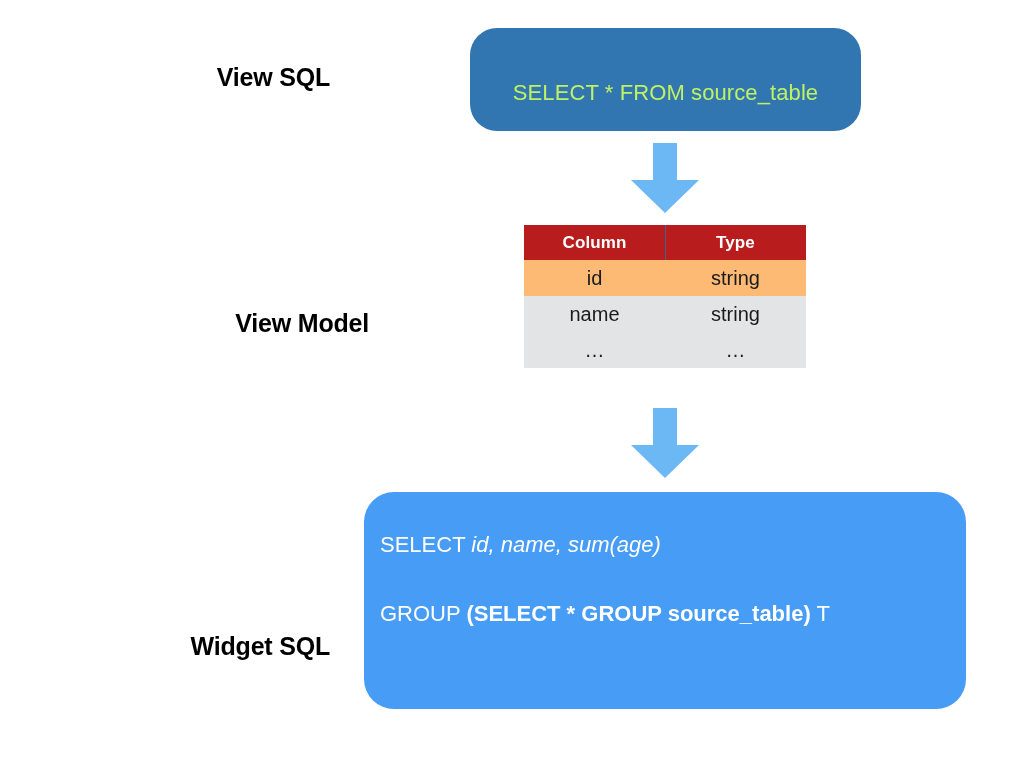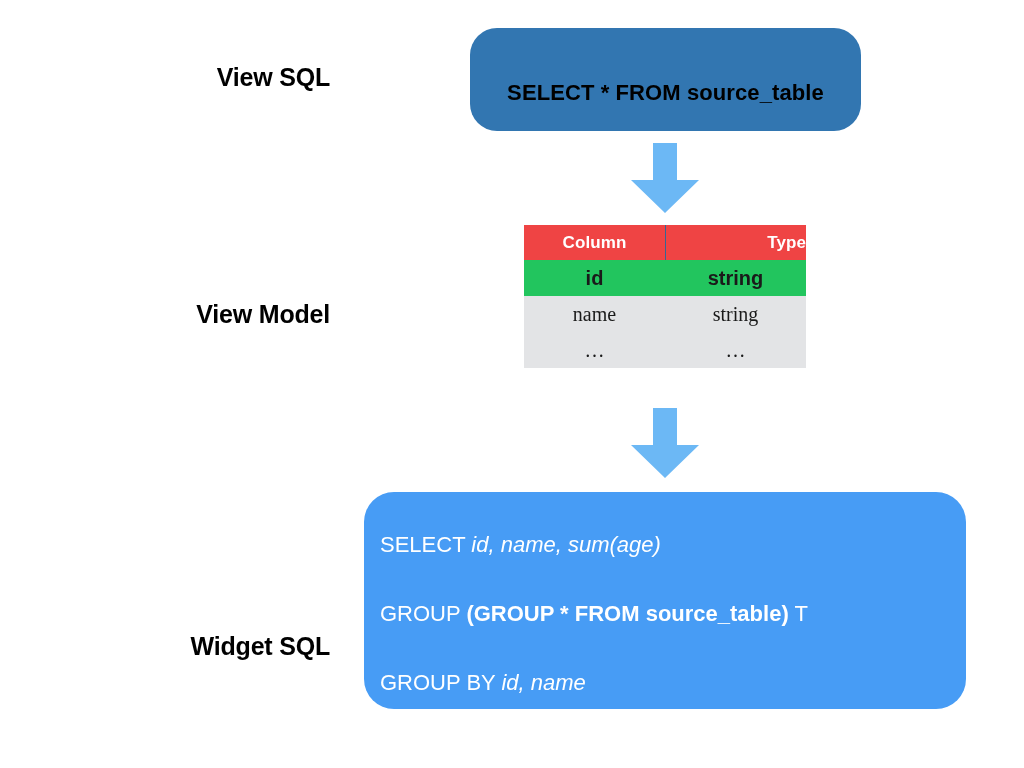--- a/index.html
+++ b/index.html
@@ -27,40 +27,40 @@
     font-weight: bold;
     color: #000000;
     font-size: 25px;
     letter-spacing: -0.2px;
     white-space: nowrap;
     text-align: right;
     width: 330px;
     left: 0;
   }
   .row-label.l1 { top: 63px; }
-  .row-label.l2 { top: 300px; }
+  .row-label.l2 { top: 309px; padding-left: 39px; }
   .row-label.l3 { top: 632px; }
 
   
   .view-sql-box {
     position: absolute;
     left: 470px;
     top: 28px;
     width: 391px;
     height: 103px;
     background: #3276B1;
     border-radius: 27px;
     display: flex;
     align-items: center;
     justify-content: center;
   }
   .view-sql-text {
-    color: #000000;
+    color: #bef264;
     font-size: 22px;
-    font-weight: bold;
+    font-weight: normal;
     letter-spacing: 0.1px;
     white-space: nowrap;
     margin-top: 27px;
   }
 
   
   .arrow {
     position: absolute;
     width: 68px;
     height: 70px;
@@ -72,43 +72,42 @@
   
   .model-table {
     position: absolute;
     left: 524px;
     top: 225px;
     width: 282px;
     border-collapse: collapse;
     table-layout: fixed;
   }
   .model-table th {
-    background: #ef4444;
+    background: #b91c1c;
     color: #ffffff;
     font-size: 17px;
     font-weight: bold;
     height: 35px;
     text-align: center;
     padding: 0;
     letter-spacing: 0.1px;
   }
   .model-table th.col-type {
     box-shadow: inset 1px 0 0 #356694;
-    text-align: right;
   }
   .model-table td {
     height: 36px;
     text-align: center;
     font-size: 20px;
     color: #1a1a1a;
     padding: 0;
     font-weight: normal;
   }
-  .model-table tr.odd td { background: #22c55e; font-weight: bold; }
-  .model-table tr.even td { background: #E3E4E6; font-family: Liberation Serif, serif; }
+  .model-table tr.odd td { background: #fdba74; }
+  .model-table tr.even td { background: #E3E4E6; }
 
   
   .widget-sql-box {
     position: absolute;
     left: 364px;
     top: 492px;
     width: 602px;
     height: 217px;
     background: #479CF5;
     border-radius: 30px;
@@ -170,17 +169,16 @@
   </table>
 
   <div class="arrow arrow-2">
     <svg viewBox="0 0 68 70" xmlns="http://www.w3.org/2000/svg" aria-hidden="true">
       <polygon points="22,0 46,0 46,37 68,37 34,70 0,37 22,37" fill="#6CB8F5"></polygon>
     </svg>
   </div>
 
   <div class="widget-sql-box">
     <div class="sql-line"><span>SELECT </span><span class="sql-em">id, name, sum(age)</span></div>
-    <div class="sql-line"><span>GROUP </span><span class="sql-strong">(GROUP * FROM source_table)</span><span> T</span></div>
-    <div class="sql-line"><span>GROUP BY </span><span class="sql-em">id, name</span></div>
+    <div class="sql-line"><span>GROUP </span><span class="sql-strong">(SELECT * GROUP source_table)</span><span> T</span></div>
   </div>
 
 </div>
 
 </body></html>

